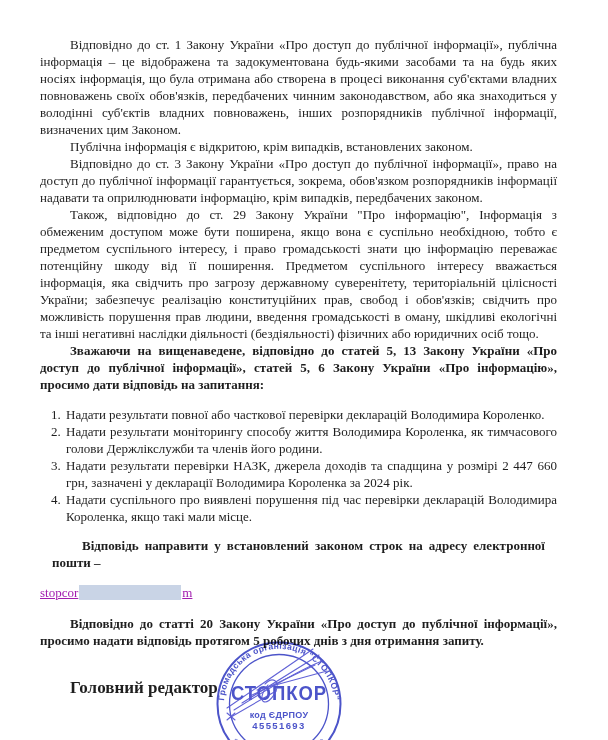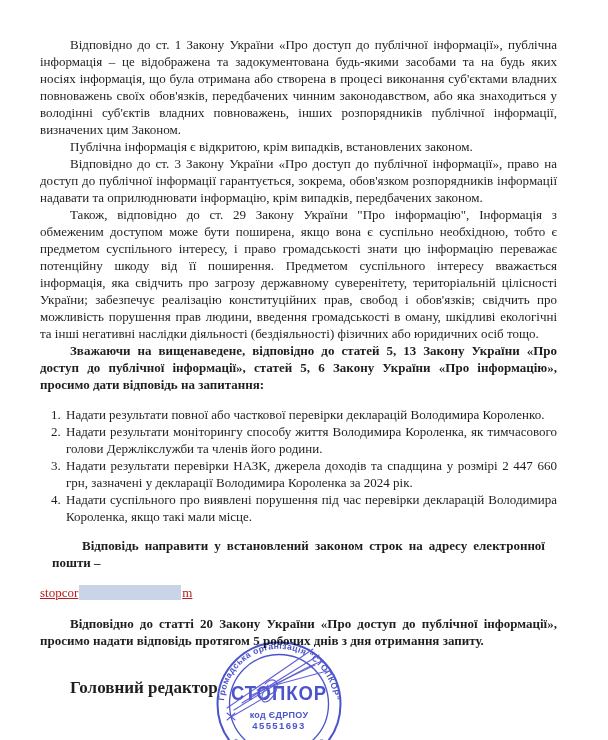--- a/index.html
+++ b/index.html
@@ -28,21 +28,21 @@
     padding-left: 24px;
     font-family: Liberation Serif, serif;
   }
   ol.requests li {
     text-align: justify;
     padding-left: 2px;
     margin: 0;
   }
   .reply-para { margin: 12px; text-indent: 30px; font-weight: bold; }
   .link-line { text-indent: 0; line-height: 20px; margin: 0; }
-  a.email-link { color: #b91c1c; text-decoration: underline; cursor: pointer; }
+  a.email-link { color: #a21caf; text-decoration: underline; cursor: pointer; }
   .redaction {
     display: inline-block;
     width: 102px;
     height: 15px;
     background: #c9d4e6;
     vertical-align: -3px;
     margin: 0 1px;
   }
   .closing { margin-top: 12px; }
   .sig-row {

